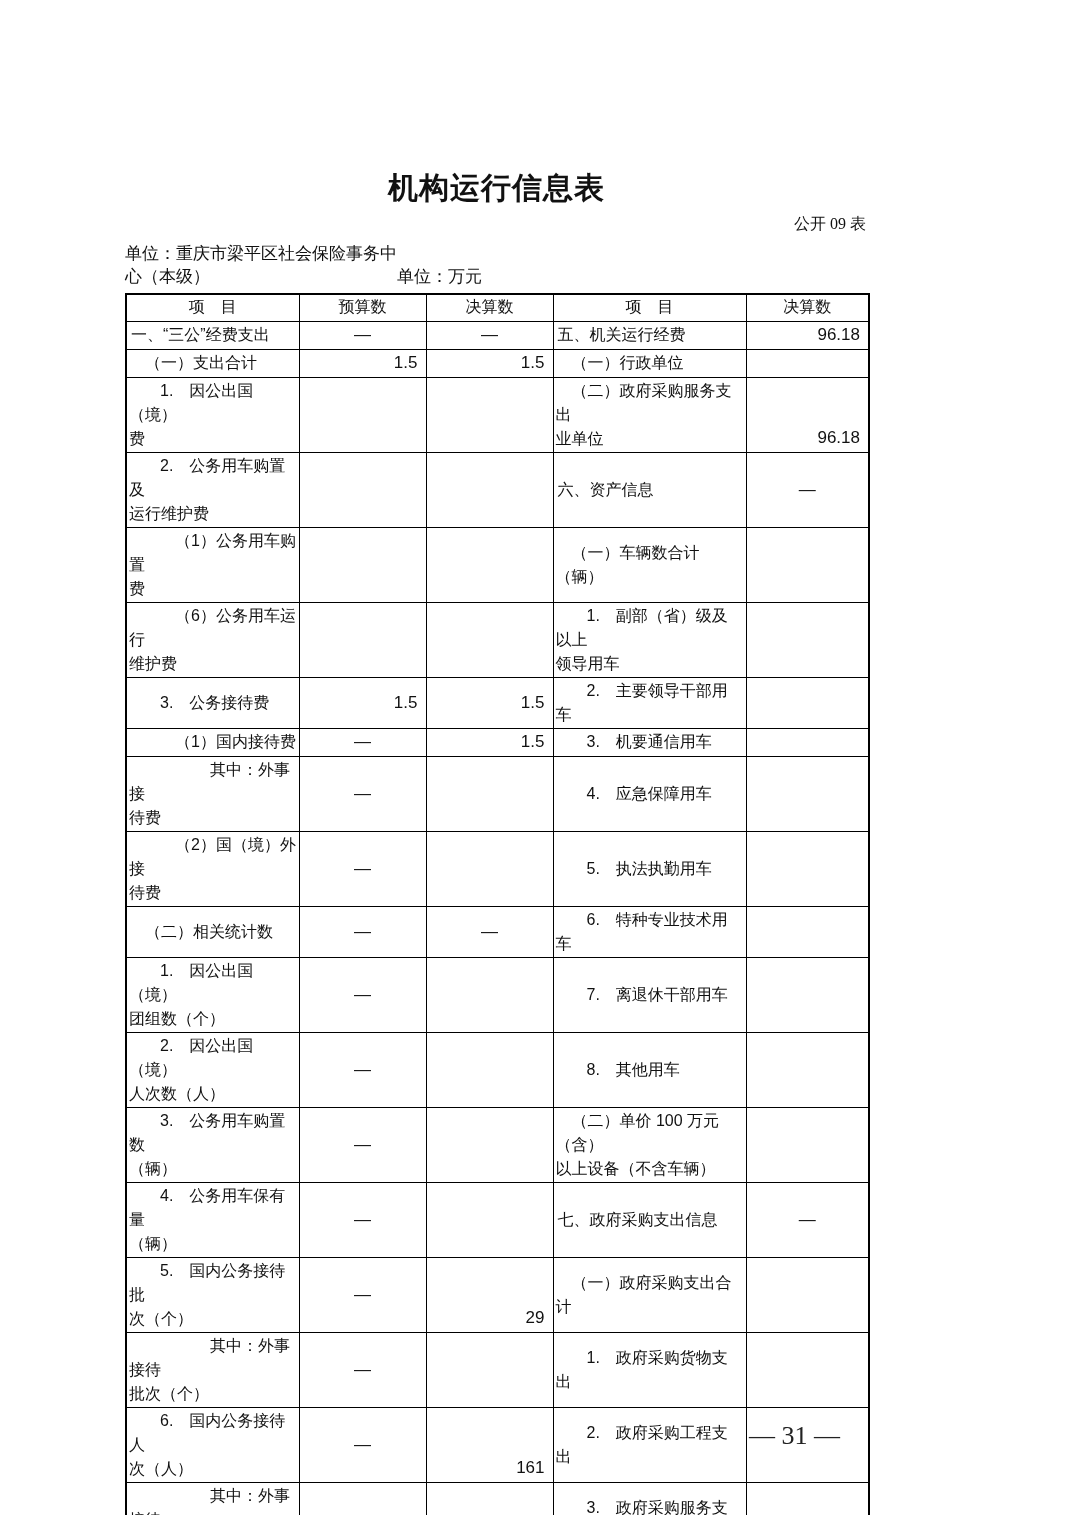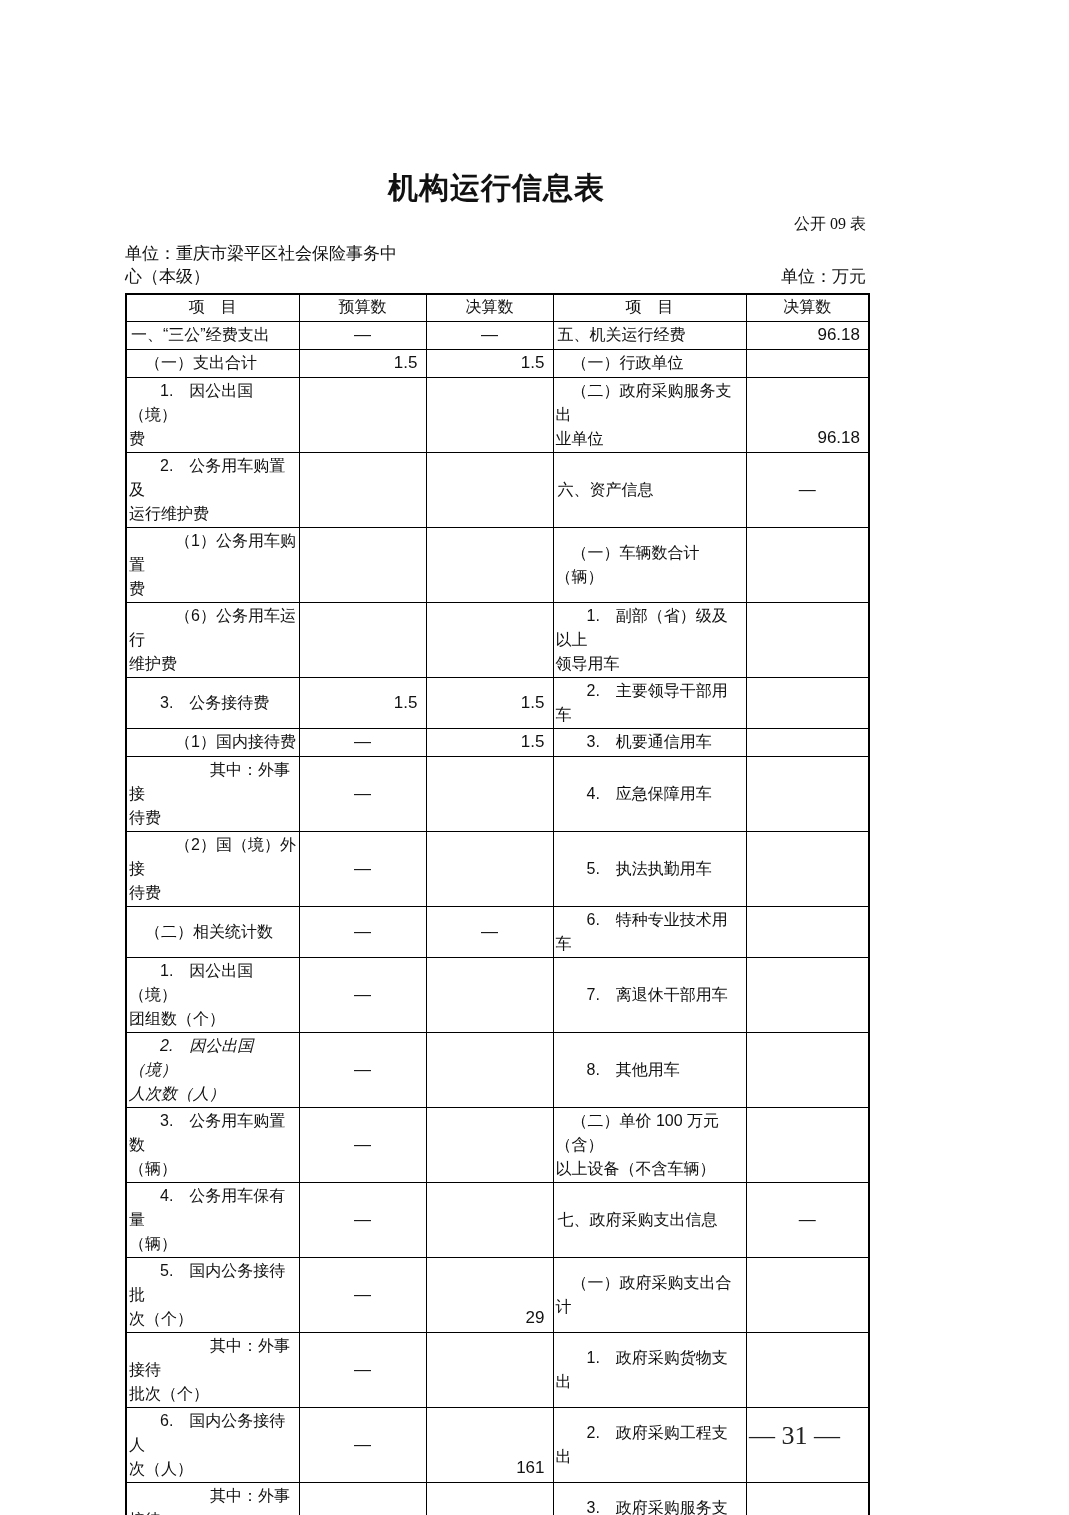--- a/index.html
+++ b/index.html
@@ -31,21 +31,21 @@
     margin-top: 6px;
     text-align: right;
     font-family: "Liberation Serif", "DejaVu Serif", serif;
     font-size: 16px;
     line-height: 24px;
     padding-right: 2px;
   }
   .unit-row {
     margin-top: 6px;
     display: flex;
-    justify-content: space-between;
+    justify-content: flex-start;
     align-items: flex-end;
     font-family: "Liberation Serif", "DejaVu Serif", serif;
     font-size: 17px;
     line-height: 23px;
   }
   .unit-name { white-space: pre-wrap; }
   .unit-currency { padding-right: 2px; }
 
   table.info {
     margin-top: 5px;
@@ -265,21 +265,21 @@
             </td>
             <td class="val dash">—</td>
             <td class="val"></td>
             <td class="item">
               <div class="itxt" style="text-indent: 31px;">7.　离退休干部用车</div>
             </td>
             <td class="val"></td>
           </tr>
           <tr style="height: 53px;">
             <td class="item">
-              <div class="itxt" style="text-indent: 31px; font-style: italic;">2.　因公出国（境）
+              <div class="itxt" style="text-indent: 31px;">2.　因公出国（境）
 人次数（人）</div>
             </td>
             <td class="val dash">—</td>
             <td class="val"></td>
             <td class="item">
               <div class="itxt" style="text-indent: 31px;">8.　其他用车</div>
             </td>
             <td class="val"></td>
           </tr>
           <tr style="height: 53px;">

